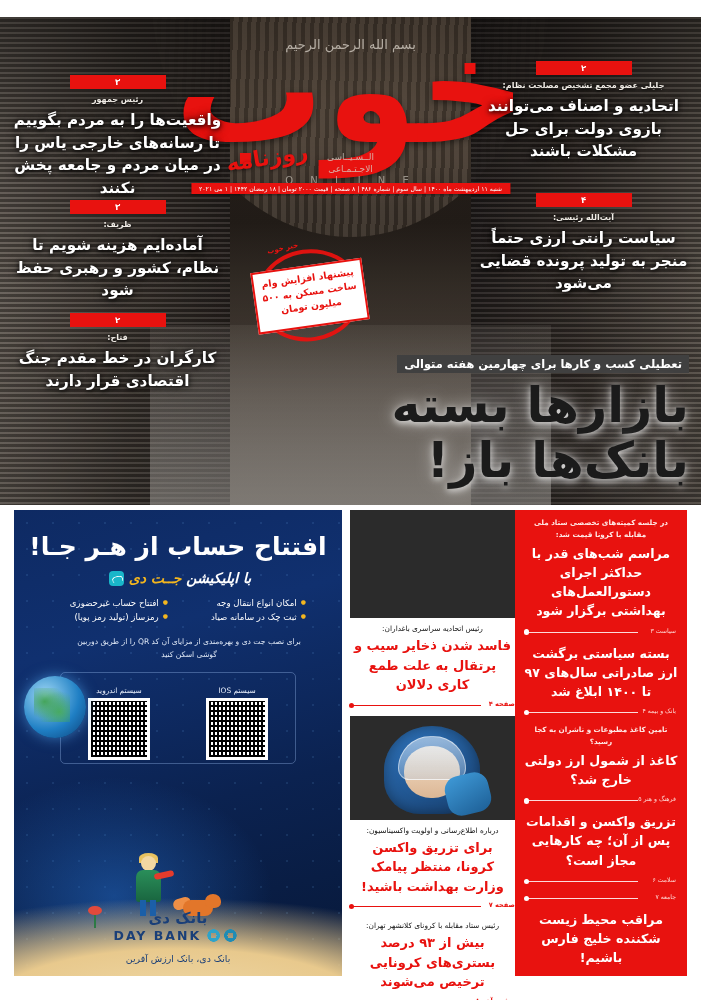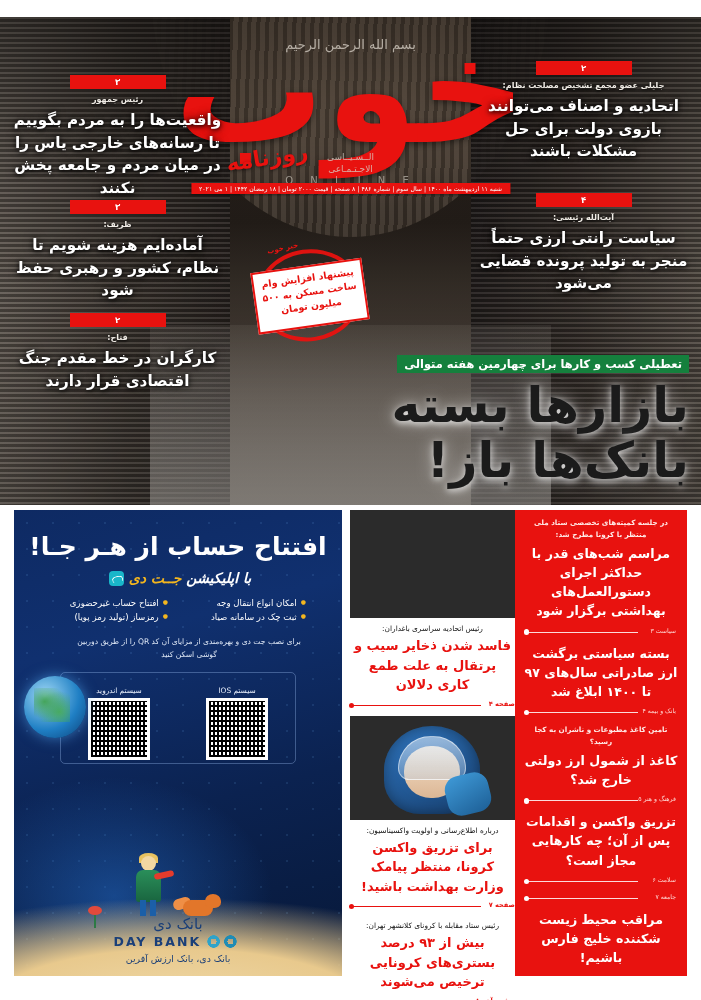--- a/index.html
+++ b/index.html
@@ -116,21 +116,21 @@
     color:#e8120f; font-size:9.4px; font-weight:bold; line-height:1.5; text-align:center;
   }
   .stamp-top {
     position:absolute; left:22px; top:-12px; color:#e8120f; font-size:7px; font-weight:bold;
     transform:rotate(-4deg);
   }
 
   
   .mainhead { position:absolute; right:12px; top:336px; width:366px; text-align:right; }
   .mainhead .kick {
-    display:inline-block; background:#15803d; color:#fff; font-size:11.4px; font-weight:bold;
+    display:inline-block; background:#404040; color:#fff; font-size:11.4px; font-weight:bold;
     padding:2px 7px; margin-bottom:6px;
   }
   .mainhead .big {
     font-size:49px; line-height:1.12; font-weight:bold; color:#1b1b1b;
     text-shadow:0 2px 7px rgba(255,255,255,.75), 0 0 18px rgba(255,255,255,.55);
     letter-spacing:-1px;
   }
 
   
   .lower { position:absolute; left:0; top:508px; width:701px; height:492px; background:#fff; }
@@ -192,23 +192,23 @@
   .ad-prince .leg { position:absolute; left:8px; top:44px; width:6px; height:16px; background:#1b5fa8; }
   .ad-prince .leg2 { position:absolute; left:18px; top:44px; width:6px; height:16px; background:#1b5fa8; }
   .ad-fox { position:absolute; left:165px; bottom:54px; width:44px; height:30px; }
   .ad-fox .b { position:absolute; left:4px; top:8px; width:30px; height:16px; border-radius:9px; background:#e2762a; }
   .ad-fox .h { position:absolute; left:26px; top:2px; width:16px; height:14px; border-radius:50% 50% 40% 40%; background:#e2762a; }
   .ad-fox .t { position:absolute; left:-6px; top:6px; width:18px; height:11px; border-radius:8px; background:#ef8f46; transform:rotate(-18deg); }
   .ad-plant { position:absolute; left:72px; bottom:48px; width:18px; height:22px; }
   .ad-plant .stem { position:absolute; left:8px; bottom:0; width:2px; height:16px; background:#2d7a45; }
   .ad-plant .f { position:absolute; left:2px; bottom:13px; width:14px; height:9px; border-radius:50%; background:#e14a3c; }
   .ad-logo { position:absolute; left:0; right:0; bottom:12px; text-align:center; }
-  .ad-logo .fa { font-size:15px; font-weight:normal; color:#1a3f78; letter-spacing:1px; }
+  .ad-logo .fa { font-size:15px; font-weight:bold; color:#1a3f78; letter-spacing:1px; }
   .ad-logo .en { font-size:12.5px; font-weight:bold; color:#1a3f78; letter-spacing:2px; direction:ltr; }
-  .ad-logo .tag { font-size:9.4px; color:#1a3f78; margin-top:3px; }
+  .ad-logo .tag { font-size:9.4px; color:#1a3f78; margin-top:9px; }
   .ad-logo .mark { display:inline-block; width:30px; height:17px; margin-right:5px; vertical-align:-4px;
     background:
       radial-gradient(circle at 22% 50%, transparent 3px, #2ea3c9 3px, #2ea3c9 6px, transparent 6.5px),
       radial-gradient(circle at 78% 50%, transparent 3px, #1f8cb5 3px, #1f8cb5 6px, transparent 6.5px); }
 
   
   .mid { position:absolute; left:350px; top:2px; width:165px; height:466px; }
   .mid .photo { width:165px; background:#2b2b2b; position:relative; overflow:hidden; }
   .photo-a { height:108px;
     background:
@@ -407,21 +407,21 @@
         <div class="kicker2">رئیس ستاد مقابله با کرونای کلانشهر تهران:</div>
         <div class="h2">بیش از ۹۳ درصد بستری‌های کرونایی ترخیص می‌شوند</div>
       </div>
       <div class="pg">
         <span>صفحه آخر ۸</span>
       </div>
     </div>
 
     <div class="redcol">
       <div class="ritem">
-        <div class="kick3">در جلسه کمیته‌های تخصصی ستاد ملی منتظر با کرونا مطرح شد:</div>
+        <div class="kick3">در جلسه کمیته‌های تخصصی ستاد ملی مقابله با کرونا قیمت شد:</div>
         <div class="h3">مراسم شب‌های قدر با حداکثر اجرای دستورالعمل‌های بهداشتی برگزار شود</div>
       </div>
       <div class="rrule">
         <span>سیاست ۳</span>
           <i></i>
       </div>
       <div class="ritem">
         <div class="h3">بسته سیاستی برگشت ارز صادراتی سال‌های ۹۷ تا ۱۴۰۰ ابلاغ شد</div>
       </div>
       <div class="rrule">

